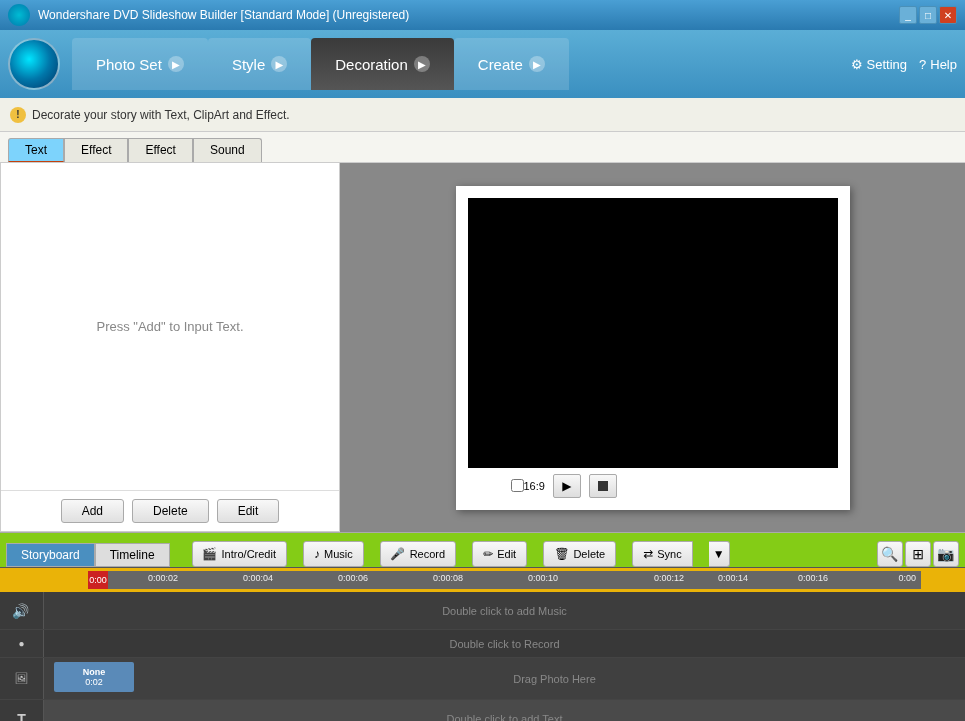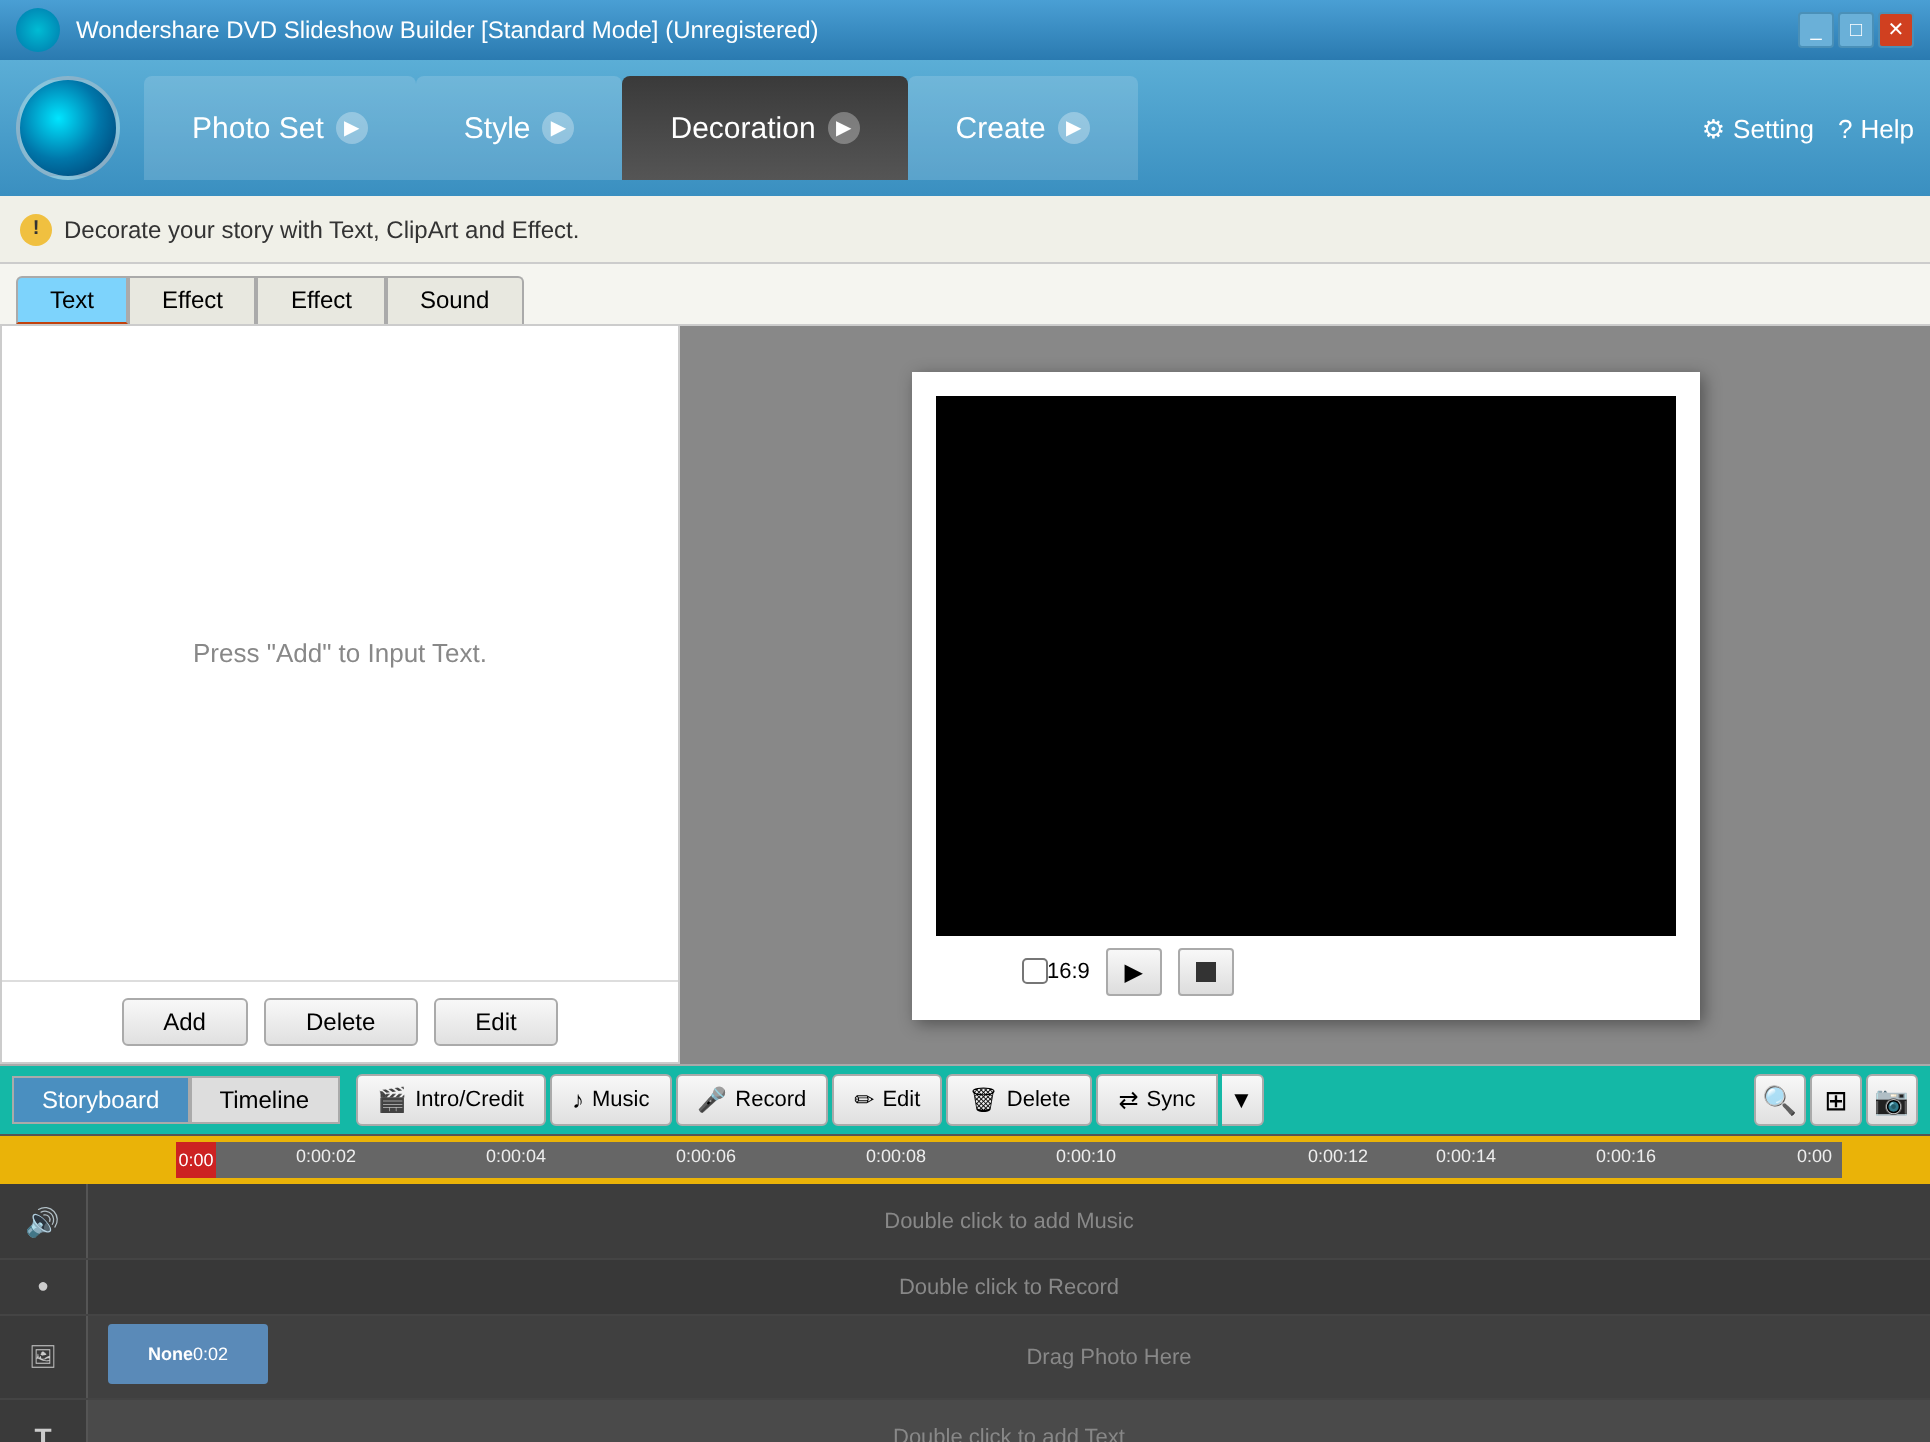--- a/index.html
+++ b/index.html
@@ -215,26 +215,26 @@
       cursor: pointer;
       display: flex; align-items: center; justify-content: center;
     }
     .stop-square {
       width: 10px; height: 10px;
       background: #333;
     }
 
     
     .bottom-toolbar {
-      background: #14b8a6;
+      background: #84cc16;
       height: 36px;
       display: flex;
-      align-items: center;
+      align-items: flex-end;
       padding: 0 6px;
-      gap: 2px;
+      gap: 16px;
       border-top: 1px solid #aaa;
       border-bottom: 1px solid #555;
     }
     .view-tabs { display: flex; margin-right: 6px; }
     .view-tab {
       padding: 4px 14px;
       border: 1px solid #aaa;
       background: #ddd;
       cursor: pointer;
       font-size: 12px;
@@ -350,21 +350,21 @@
 
     .photo-clip {
       position: absolute;
       left: 10px;
       top: 4px;
       width: 80px;
       height: 30px;
       background: #5a8ab8;
       border-radius: 2px;
       display: flex;
-      flex-direction: row;
+      flex-direction: column;
       align-items: center;
       justify-content: center;
       color: white;
       font-size: 10px;
     }
     .photo-clip-label { font-size: 9px; font-weight: bold; }
     .photo-clip-time { font-size: 9px; }
   </style>
 </head>
 <body>

